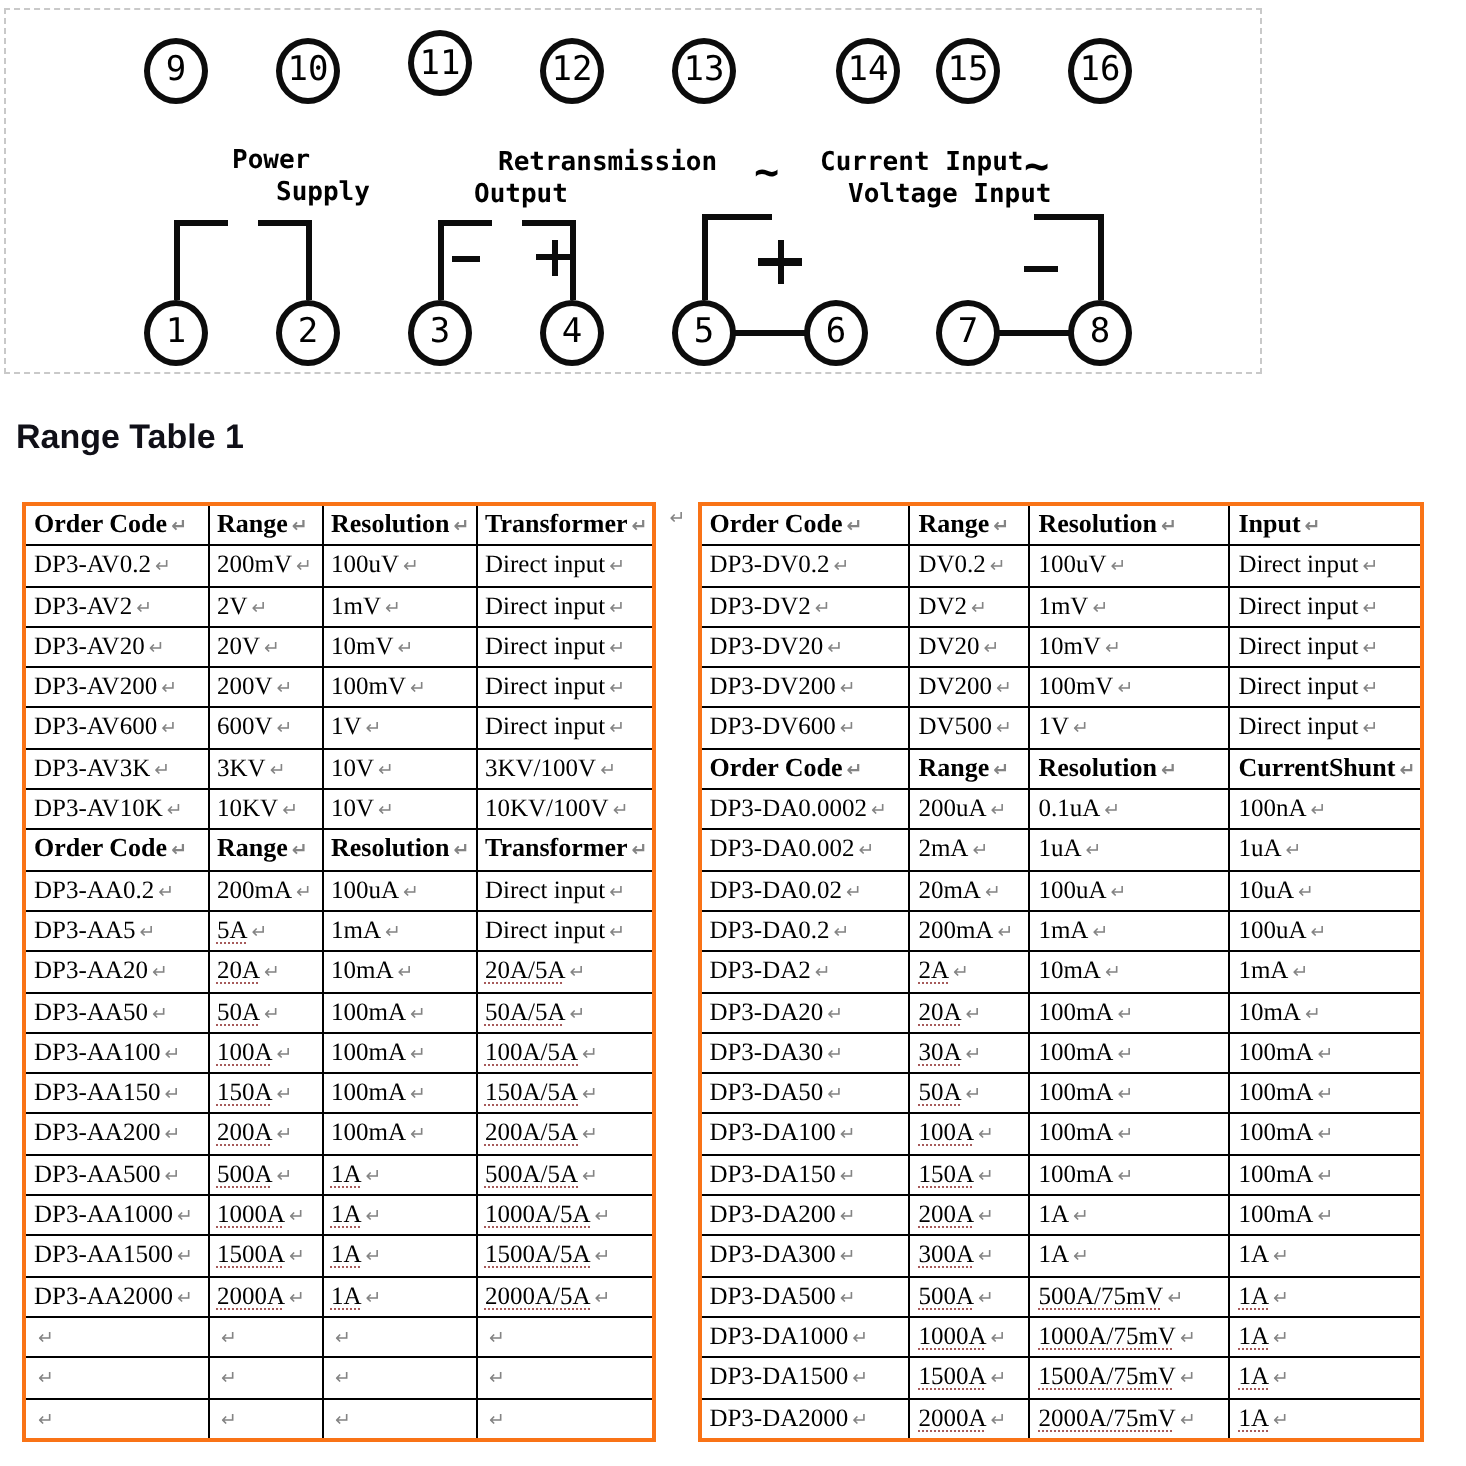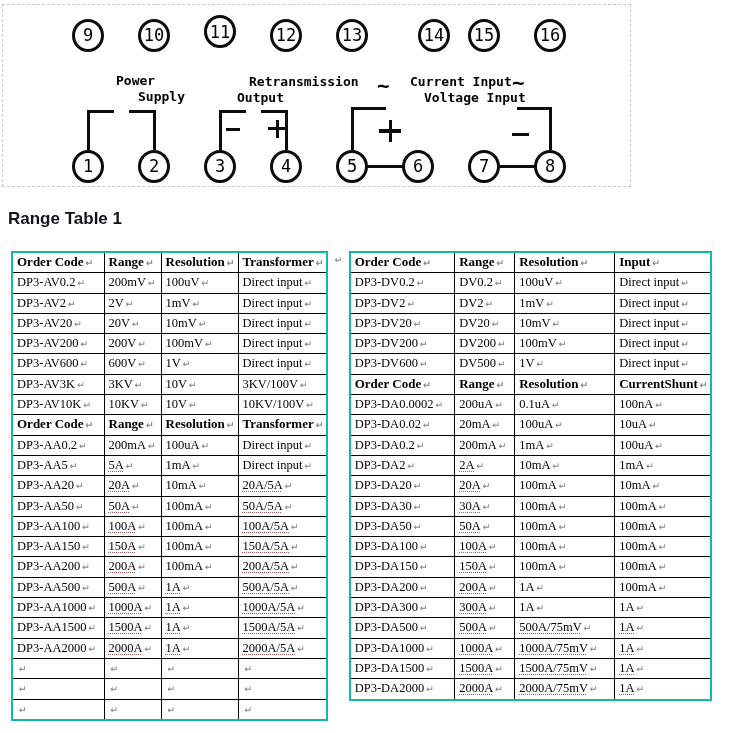--- a/index.html
+++ b/index.html
@@ -16,21 +16,21 @@
           font-size:13px;line-height:13px;color:#000;white-space:nowrap;}
   .ac{position:absolute;font-family:"DejaVu Sans Mono",monospace;font-weight:bold;
       font-size:21px;line-height:21px;color:#000;}
 
   
   .heading{margin:18px 0 0 8px;font-size:17px;line-height:17px;font-weight:bold;color:#101018;
            font-family:"Liberation Sans",sans-serif;}
 
   
   .tables-row{display:flex;align-items:flex-start;margin:24px 0 0 11px;}
-  table.rtable{border-collapse:collapse;table-layout:fixed;border:2px solid #14b8a6;
+  table.rtable{border-collapse:collapse;table-layout:fixed;border:2px solid #f97316;
                font-family:"Liberation Serif","DejaVu Serif",serif;font-size:12.5px;color:#000;}
   table.rtable td{border:1.5px solid #000;height:17.3px;padding:2px 2px 0 4px;
                   vertical-align:top;white-space:nowrap;overflow:hidden;line-height:14px;}
   tr.hdr td{font-weight:bold;font-size:13px;}
   .pmark{color:#848484;font-size:9.5px;margin-left:2px;font-family:"DejaVu Sans",sans-serif;}
   .wavy{text-decoration:underline;text-decoration-style:dotted;text-decoration-color:#a65a5a;
         text-decoration-thickness:1px;text-underline-offset:2px;}
   .tgap{width:21px;padding:3px 0 0 7px;box-sizing:border-box;color:#848484;font-size:9.5px;
         font-family:"DejaVu Sans",sans-serif;}
 </style>
@@ -291,20 +291,26 @@
           <td><span class="ctext">Resolution</span><span class="pmark">↵</span></td>
           <td><span class="ctext">CurrentShunt</span><span class="pmark">↵</span></td>
         </tr>
         <tr>
           <td><span class="ctext">DP3-DA0.0002</span><span class="pmark">↵</span></td>
           <td><span class="ctext">200uA</span><span class="pmark">↵</span></td>
           <td><span class="ctext">0.1uA</span><span class="pmark">↵</span></td>
           <td><span class="ctext">100nA</span><span class="pmark">↵</span></td>
         </tr>
         <tr>
+          <td><span class="ctext">DP3-DA0.002</span><span class="pmark">↵</span></td>
+          <td><span class="ctext">2mA</span><span class="pmark">↵</span></td>
+          <td><span class="ctext">1uA</span><span class="pmark">↵</span></td>
+          <td><span class="ctext">1uA</span><span class="pmark">↵</span></td>
+        </tr>
+        <tr>
           <td><span class="ctext">DP3-DA0.02</span><span class="pmark">↵</span></td>
           <td><span class="ctext">20mA</span><span class="pmark">↵</span></td>
           <td><span class="ctext">100uA</span><span class="pmark">↵</span></td>
           <td><span class="ctext">10uA</span><span class="pmark">↵</span></td>
         </tr>
         <tr>
           <td><span class="ctext">DP3-DA0.2</span><span class="pmark">↵</span></td>
           <td><span class="ctext">200mA</span><span class="pmark">↵</span></td>
           <td><span class="ctext">1mA</span><span class="pmark">↵</span></td>
           <td><span class="ctext">100uA</span><span class="pmark">↵</span></td>

